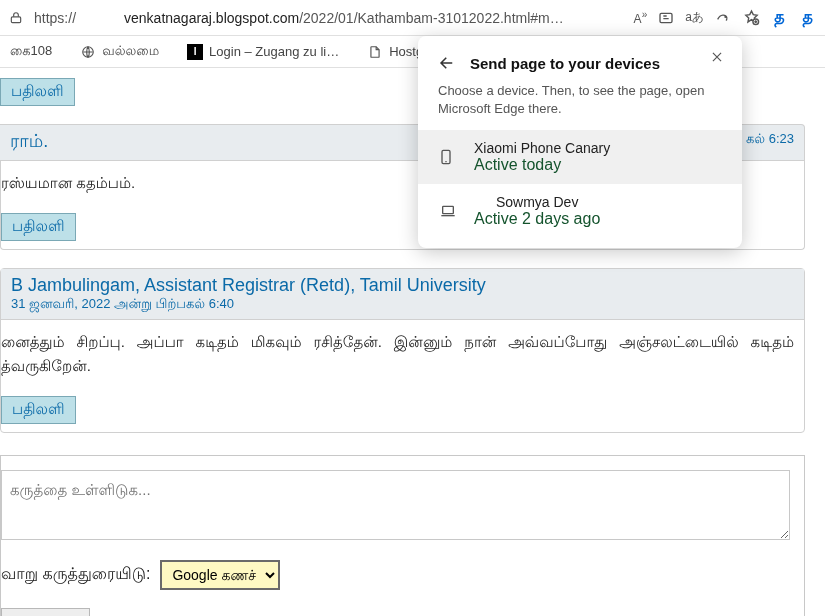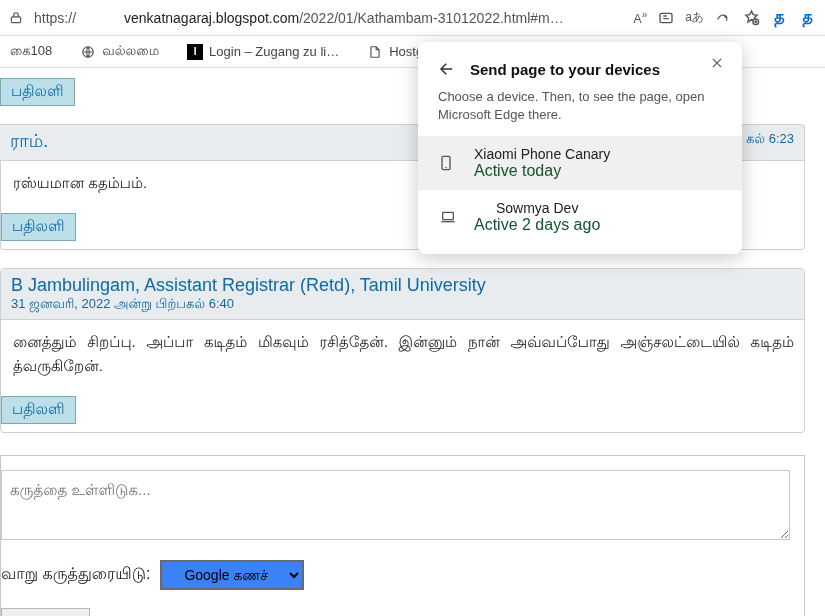--- a/index.html
+++ b/index.html
@@ -16,33 +16,33 @@
   .bm-bar { height:32px; display:flex; align-items:center; padding:0 10px; gap:28px; border-bottom:1px solid #e0e0e0; font-size:13px; color:#444; }
   .bm { display:flex; align-items:center; gap:6px; cursor:pointer; }
   .bm-ic { width:16px; height:16px; display:flex; align-items:center; justify-content:center; color:#555; }
   .bm-ic.dark { background:#000; color:#fff; font-size:10px; font-weight:bold; }
   
   .page { padding: 4px 0 0 0; }
   .comment { border:1px solid #d0d0d0; border-radius:4px; margin:0 20px 18px 0; padding:0; background:#fff; }
   .chead { background:#e8ecef; padding:6px 10px; border-bottom:1px solid #d0d0d0; display:flex; justify-content:space-between; align-items:flex-start;flex-direction:column; }
   .author { color:#0b6aa8; font-size:18px; }
   .ts { color:#0b6aa8; font-size:13px; }
-  .cbody { padding:10px 10px 12px 12px; font-size:15px; color:#222; line-height:1.6; text-align:justify; }
+  .cbody { padding:10px 10px 12px 0; font-size:15px; color:#222; line-height:1.6; text-align:justify; }
   .reply-btn { background:#bde0e8; border:1px solid #7aa8b5; color:#0b6aa8; font-size:15px; padding:3px 10px; cursor:pointer; margin:6px 0 8px 0; display:inline-block; }
   .partial { margin:0 20px 10px 0; }
   .partial .reply-btn { margin-left:0; }
   .hdr-partial { background:#e8ecef; border:1px solid #d0d0d0; border-left:none; border-radius:0 4px 0 0; padding:6px 10px; margin:8px 20px 0 0; display:flex; justify-content:space-between; }
   
   .form-box { border:1px solid #c8c8c8; margin:22px 20px 0 0; padding:14px 0 14px 0; }
   .ta { width:calc(100% - 14px); min-height:70px; margin-left:0; padding:10px 8px; border:1px solid #c8c8c8; font-size:15px; color:#666; resize:both; font-family:inherit; }
   .form-row { margin:16px 0 0 0; font-size:16px; color:#222; display:flex; align-items:center; gap:10px; }
-  .sel { border:2px solid #6a6a6a; padding:4px 18px; font-size:14px; background:#3b82f6; }
+  .sel { border:2px solid #6a6a6a; padding:4px 6px; font-size:14px; background:#fef9c3; }
   .prev { margin:18px 0 0 0; border:1px solid #b8b8b8; background:#eee; padding:6px 10px; font-size:14px; display:inline-block; cursor:pointer; }
   
-  .popup { position:absolute; left:418px; top:42px; width:324px; background:#fff; border-radius:8px; box-shadow:0 4px 20px rgba(0,0,0,.22); padding:18px 0 10px 0; }
+  .popup { position:absolute; left:418px; top:36px; width:324px; background:#fff; border-radius:8px; box-shadow:0 4px 20px rgba(0,0,0,.22); padding:18px 0 10px 0; }
   .p-head { display:flex; align-items:center; padding:0 20px 10px 20px; gap:14px; }
   .p-back { cursor:pointer; color:#333; }
   .p-title { font-size:15px; font-weight:600; color:#111; }
   .p-close { position:absolute; right:18px; top:14px; cursor:pointer; color:#555; }
   .p-desc { font-size:13px; color:#555; padding:0 20px 12px 20px; line-height:1.4; }
   .dev { display:flex; align-items:center; gap:16px; padding:10px 20px; cursor:pointer; }
   .dev.active { background:#f0f0f0; }
   .dev-ic { width:20px; color:#555; }
   .dev-name { font-size:14px; color:#222;text-align:center; }
   .dev-stat { font-size:16px; color:#14532d; }

